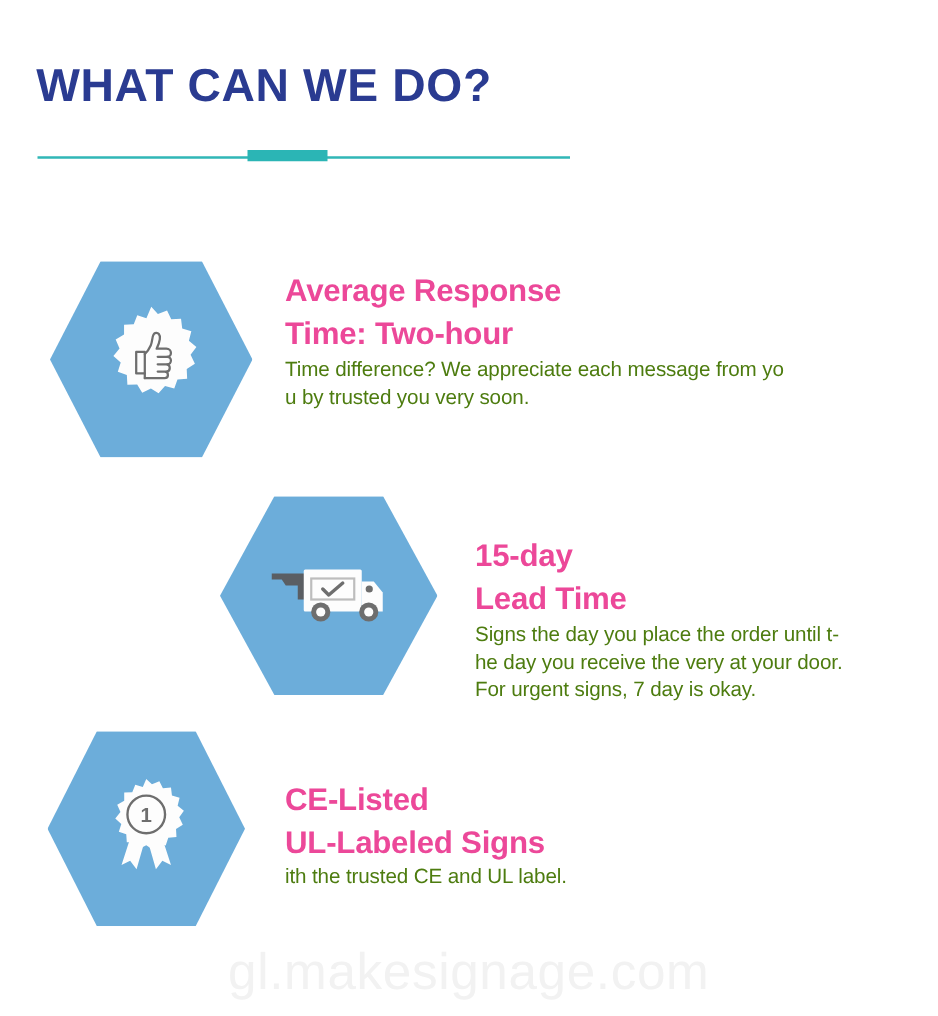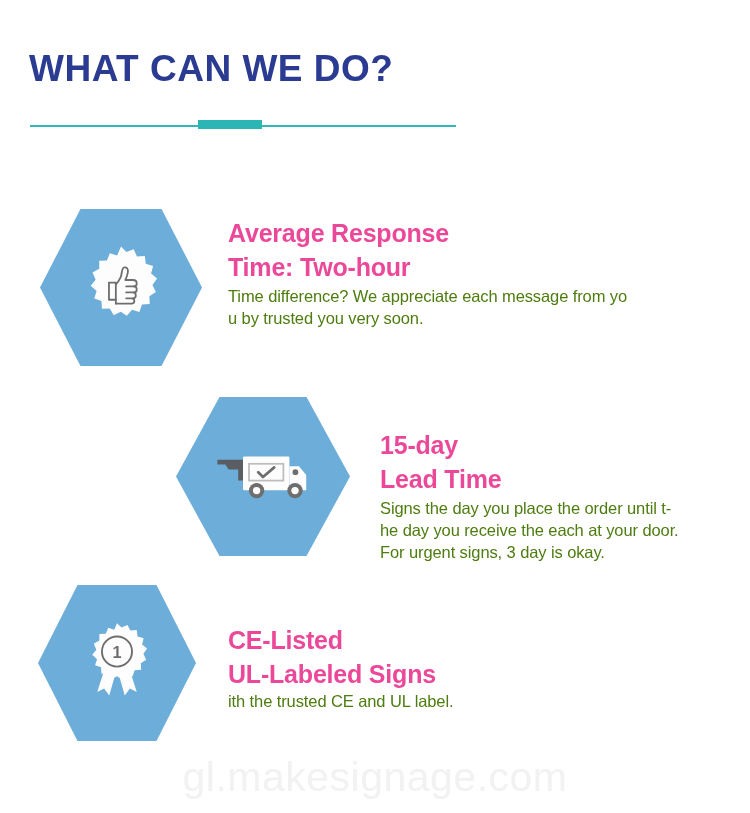--- a/index.html
+++ b/index.html
@@ -171,22 +171,22 @@
         <circle cx="105" cy="64.5" r="9.6" fill="#6E6E6E"></circle>
         <circle cx="105" cy="64.5" r="4.6" fill="#FDFDFD"></circle>
       </svg>
     </span>
   </div>
 
   <div class="feature-text" style="left:380px; top:416px; width:370px;margin-top:12px;">
     <div class="feature-heading">15-day</div>
     <div class="feature-heading">Lead Time</div>
     <div class="feature-body">Signs the day you place the order until t-</div>
-    <div class="feature-body" style="margin-top:0;">he day you receive the each at your door.</div>
-    <div class="feature-body" style="margin-top:0;">For urgent signs, 3 day is okay.</div>
+    <div class="feature-body" style="margin-top:0;">he day you receive the very at your door.</div>
+    <div class="feature-body" style="margin-top:0;">For urgent signs, 7 day is okay.</div>
   </div>
 </div>
 
 <div class="feature-row" style="left:0; top:0; width:750px; height:0;">
 
   <div class="hexagon" style="left:38px; top:585px; width:158px; height:156px;">
     <span class="hex-icon">
       <svg width="80" height="86" viewBox="0 0 90 100">
 
         <path fill="#FDFDFD" d="M32 55 L44 62 L36 90 L30 82 L22 86 Z"></path>

